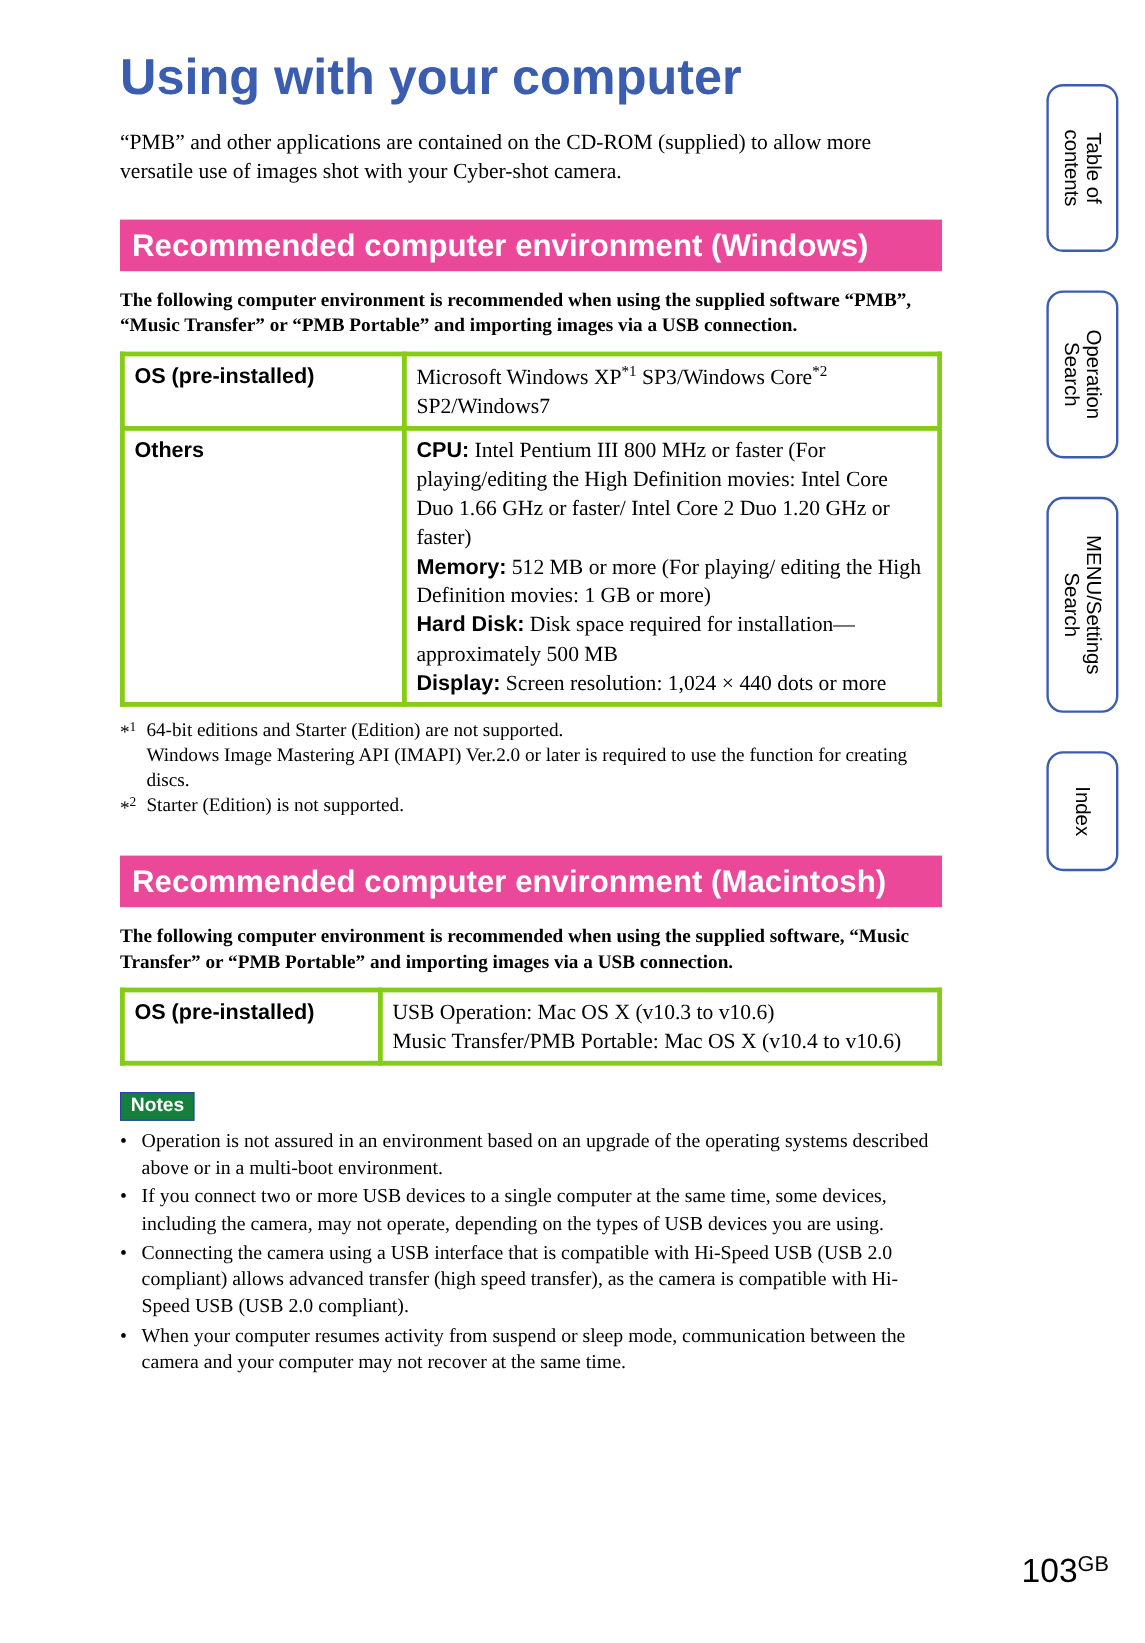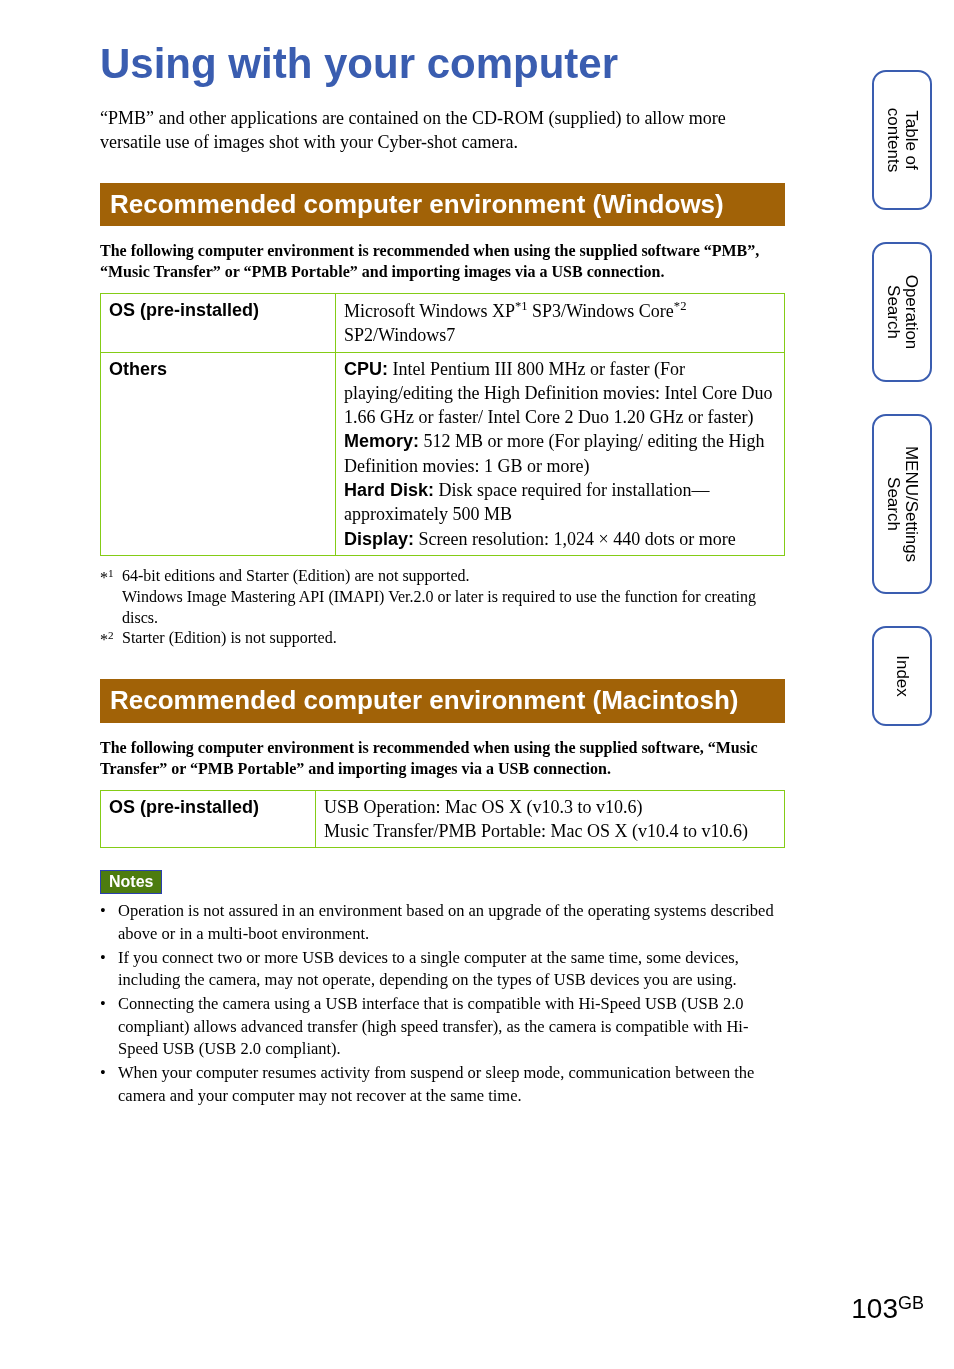--- a/index.html
+++ b/index.html
@@ -23,42 +23,42 @@
     font-weight: bold;
     font-size: 42px;
     margin-bottom: 18px;
   }
   p.intro {
     font-size: 18px;
     line-height: 1.35;
     margin-bottom: 28px;
   }
   .section-header {
-    background: #a16207;
+    background: #ec4899;
     color: #fff;
     font-family: Arial, Helvetica, sans-serif;
     font-weight: bold;
     font-size: 26px;
     padding: 6px 10px;
     margin-bottom: 14px;
     line-height: 1.2;
   }
   p.section-intro {
     font-size: 16px;
     line-height: 1.35;
     margin-bottom: 10px;
     font-weight: bold;
   }
   table.spec {
     width: 100%;
     border-collapse: collapse;
     margin-bottom: 10px;
   }
   table.spec td {
-    border: 1px solid #84cc16;
+    border: 4px solid #84cc16;
     padding: 4px 8px;
     vertical-align: top;
     font-size: 18px;
     line-height: 1.35;
   }
   table.spec td.label {
     font-family: Arial, Helvetica, sans-serif;
     font-weight: bold;
     width: 235px;
   }
@@ -68,21 +68,21 @@
     font-size: 16px;
     line-height: 1.3;
     margin-bottom: 28px;
   }
   .footnote-row { display: flex; }
   .footnote-mark { width: 22px; flex: none; }
   .footnote-body { flex: 1; }
   .notes-box {
     display: inline-block;
     border: 1px solid #2a3fb0;
-    background: #4d7c0f;
+    background: #15803d;
     color: #fff;
     font-family: Arial, Helvetica, sans-serif;
     font-weight: bold;
     font-size: 16px;
     padding: 2px 8px;
     margin-top: 12px;
     margin-bottom: 6px;
   }
   ul.notes {
     list-style: none;

